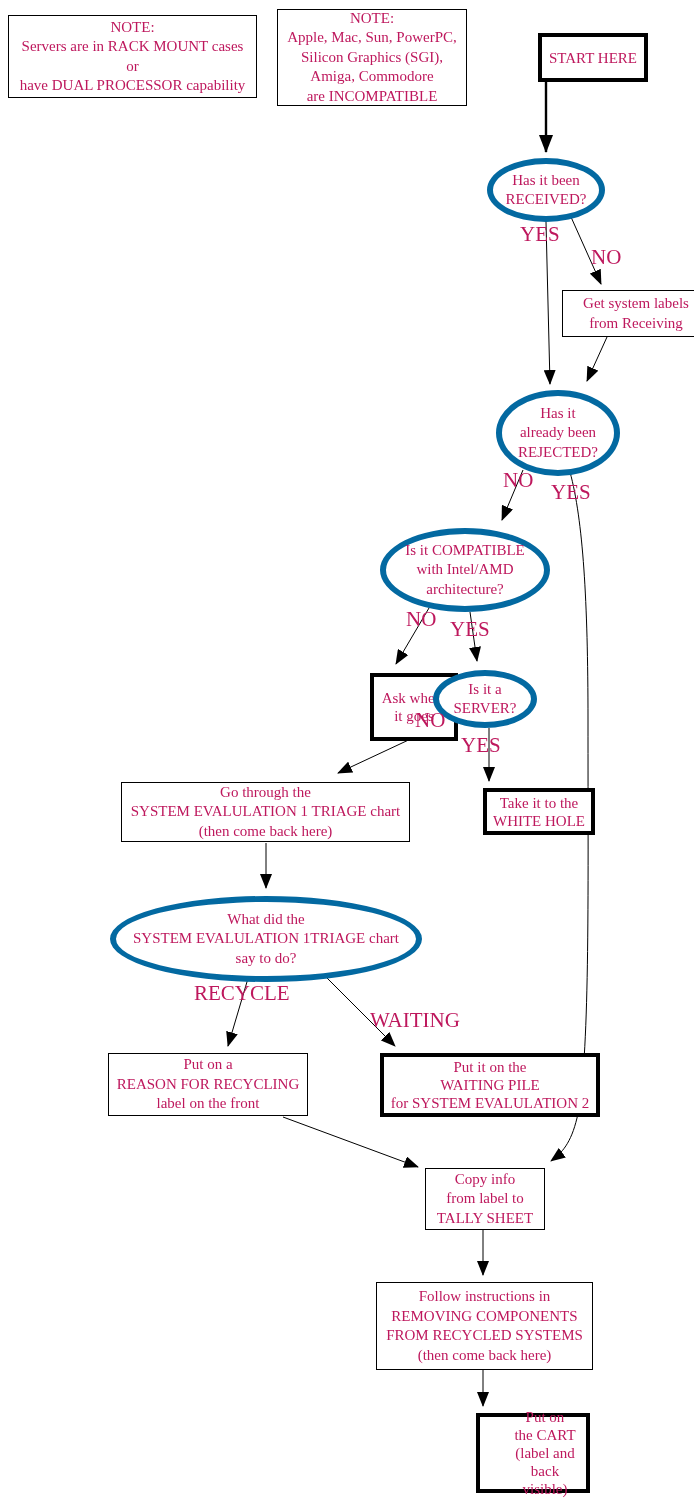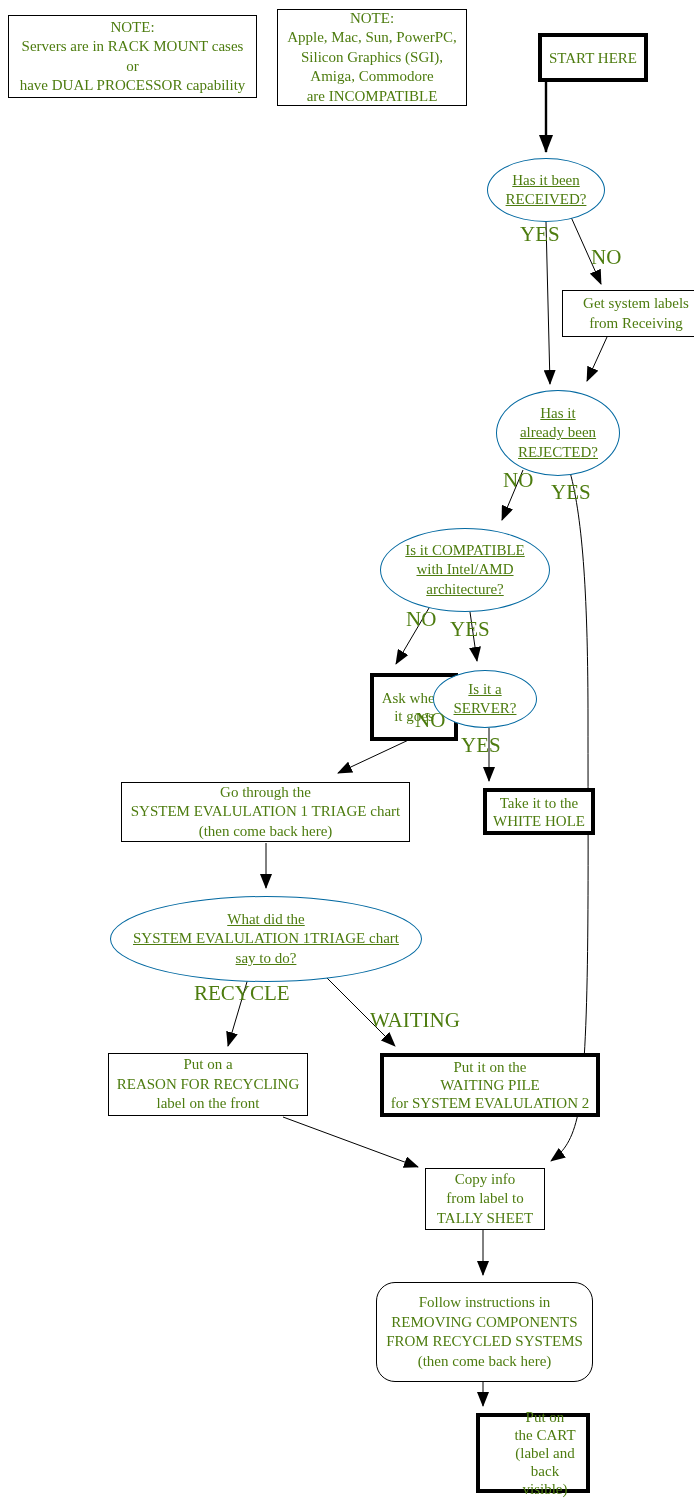--- a/index.html
+++ b/index.html
@@ -1,28 +1,28 @@
 <!DOCTYPE html>
 <html><head>
 <meta charset="utf-8">
 <style>
   html,body { margin:0; padding:0; background:#ffffff; }
   #canvas {
     position:relative; width:694px; height:1500px; background:#ffffff;
-    font-family:"Liberation Serif","DejaVu Serif",serif; color:#4d7c0f;
+    font-family:"Liberation Serif","DejaVu Serif",serif; color:#be185d;
   }
   #edge-layer { position:absolute; left:0; top:0; width:694px; height:1500px; }
   .node {
     position:absolute; box-sizing:border-box; background:#ffffff;
     display:flex; align-items:center; justify-content:center;
     text-align:center; font-size:15px; line-height:1.3; white-space:pre-line;
   }
   .rect-thin  { border:1px solid #000; }
   .rect-thick { border:4px solid #000; line-height:1.2;margin-left:48px; }
-  .ellipse    { border:1px solid #0369a1; border-radius:50%;text-decoration:underline; }
+  .ellipse    { border:6px solid #0369a1; border-radius:50%; }
   .edge-label {
     position:absolute; font-size:21px; line-height:1; white-space:nowrap;text-align:right;
   }
 </style>
 </head>
 <body>
 
 <div id="canvas">
 
   <svg id="edge-layer" width="694" height="1500" viewBox="0 0 694 1500" xmlns="http://www.w3.org/2000/svg">
@@ -100,21 +100,21 @@
 label on the front</div>
 
   <div class="node rect-thick" style="left:332px; top:1053px; width:220px; height:64px;">Put it on the
 WAITING PILE
 for SYSTEM EVALULATION 2</div>
 
   <div class="node rect-thin" style="left:425px; top:1168px; width:120px; height:62px;">Copy info
 from label to
 TALLY SHEET</div>
 
-  <div class="node rect-thin" style="left:376px; top:1282px; width:217px; height:100px;border-radius:19px;">Follow instructions in
+  <div class="node rect-thin" style="left:376px; top:1282px; width:217px; height:88px;">Follow instructions in
 REMOVING COMPONENTS
 FROM RECYCLED SYSTEMS
 (then come back here)</div>
 
   <div class="node rect-thick" style="left:428px; top:1413px; width:114px; height:80px;padding-left:24px;">Put on
 the CART
 (label and back
 visible)</div>
 
   <div class="edge-label" style="left:520px; top:224px;">YES</div>

